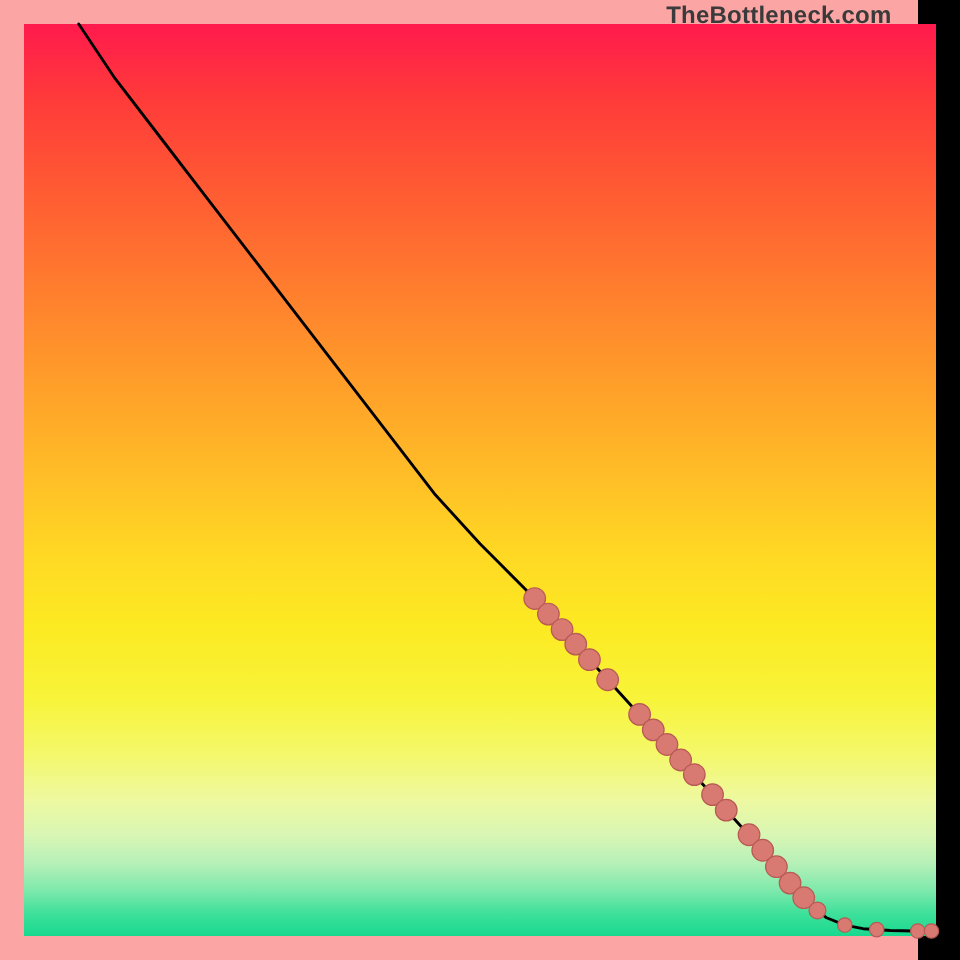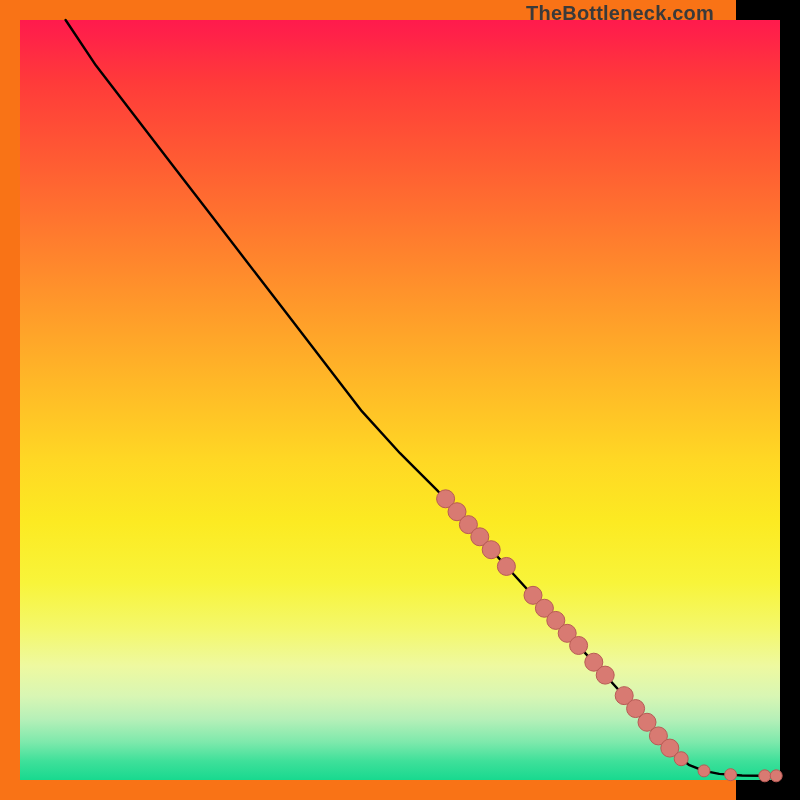--- a/index.html
+++ b/index.html
@@ -10,21 +10,22 @@
     background: #000;
     overflow: hidden;
     font-family: Arial, Helvetica, sans-serif;
   }
   .frame {
     position: absolute;
     left: 0;
     top: 0;
     width: 736px;
     height: 800px;
-    background: #f97316;
+    background: #fca5a5;
+    padding-left: 29px;
   }
   .plot {
     position: absolute;
     left: 20px;
     top: 20px;
     width: 760px;
     height: 760px;
     background: linear-gradient(to bottom,
       #ff1a4d 0%,
       #ff3a3a 8%,

